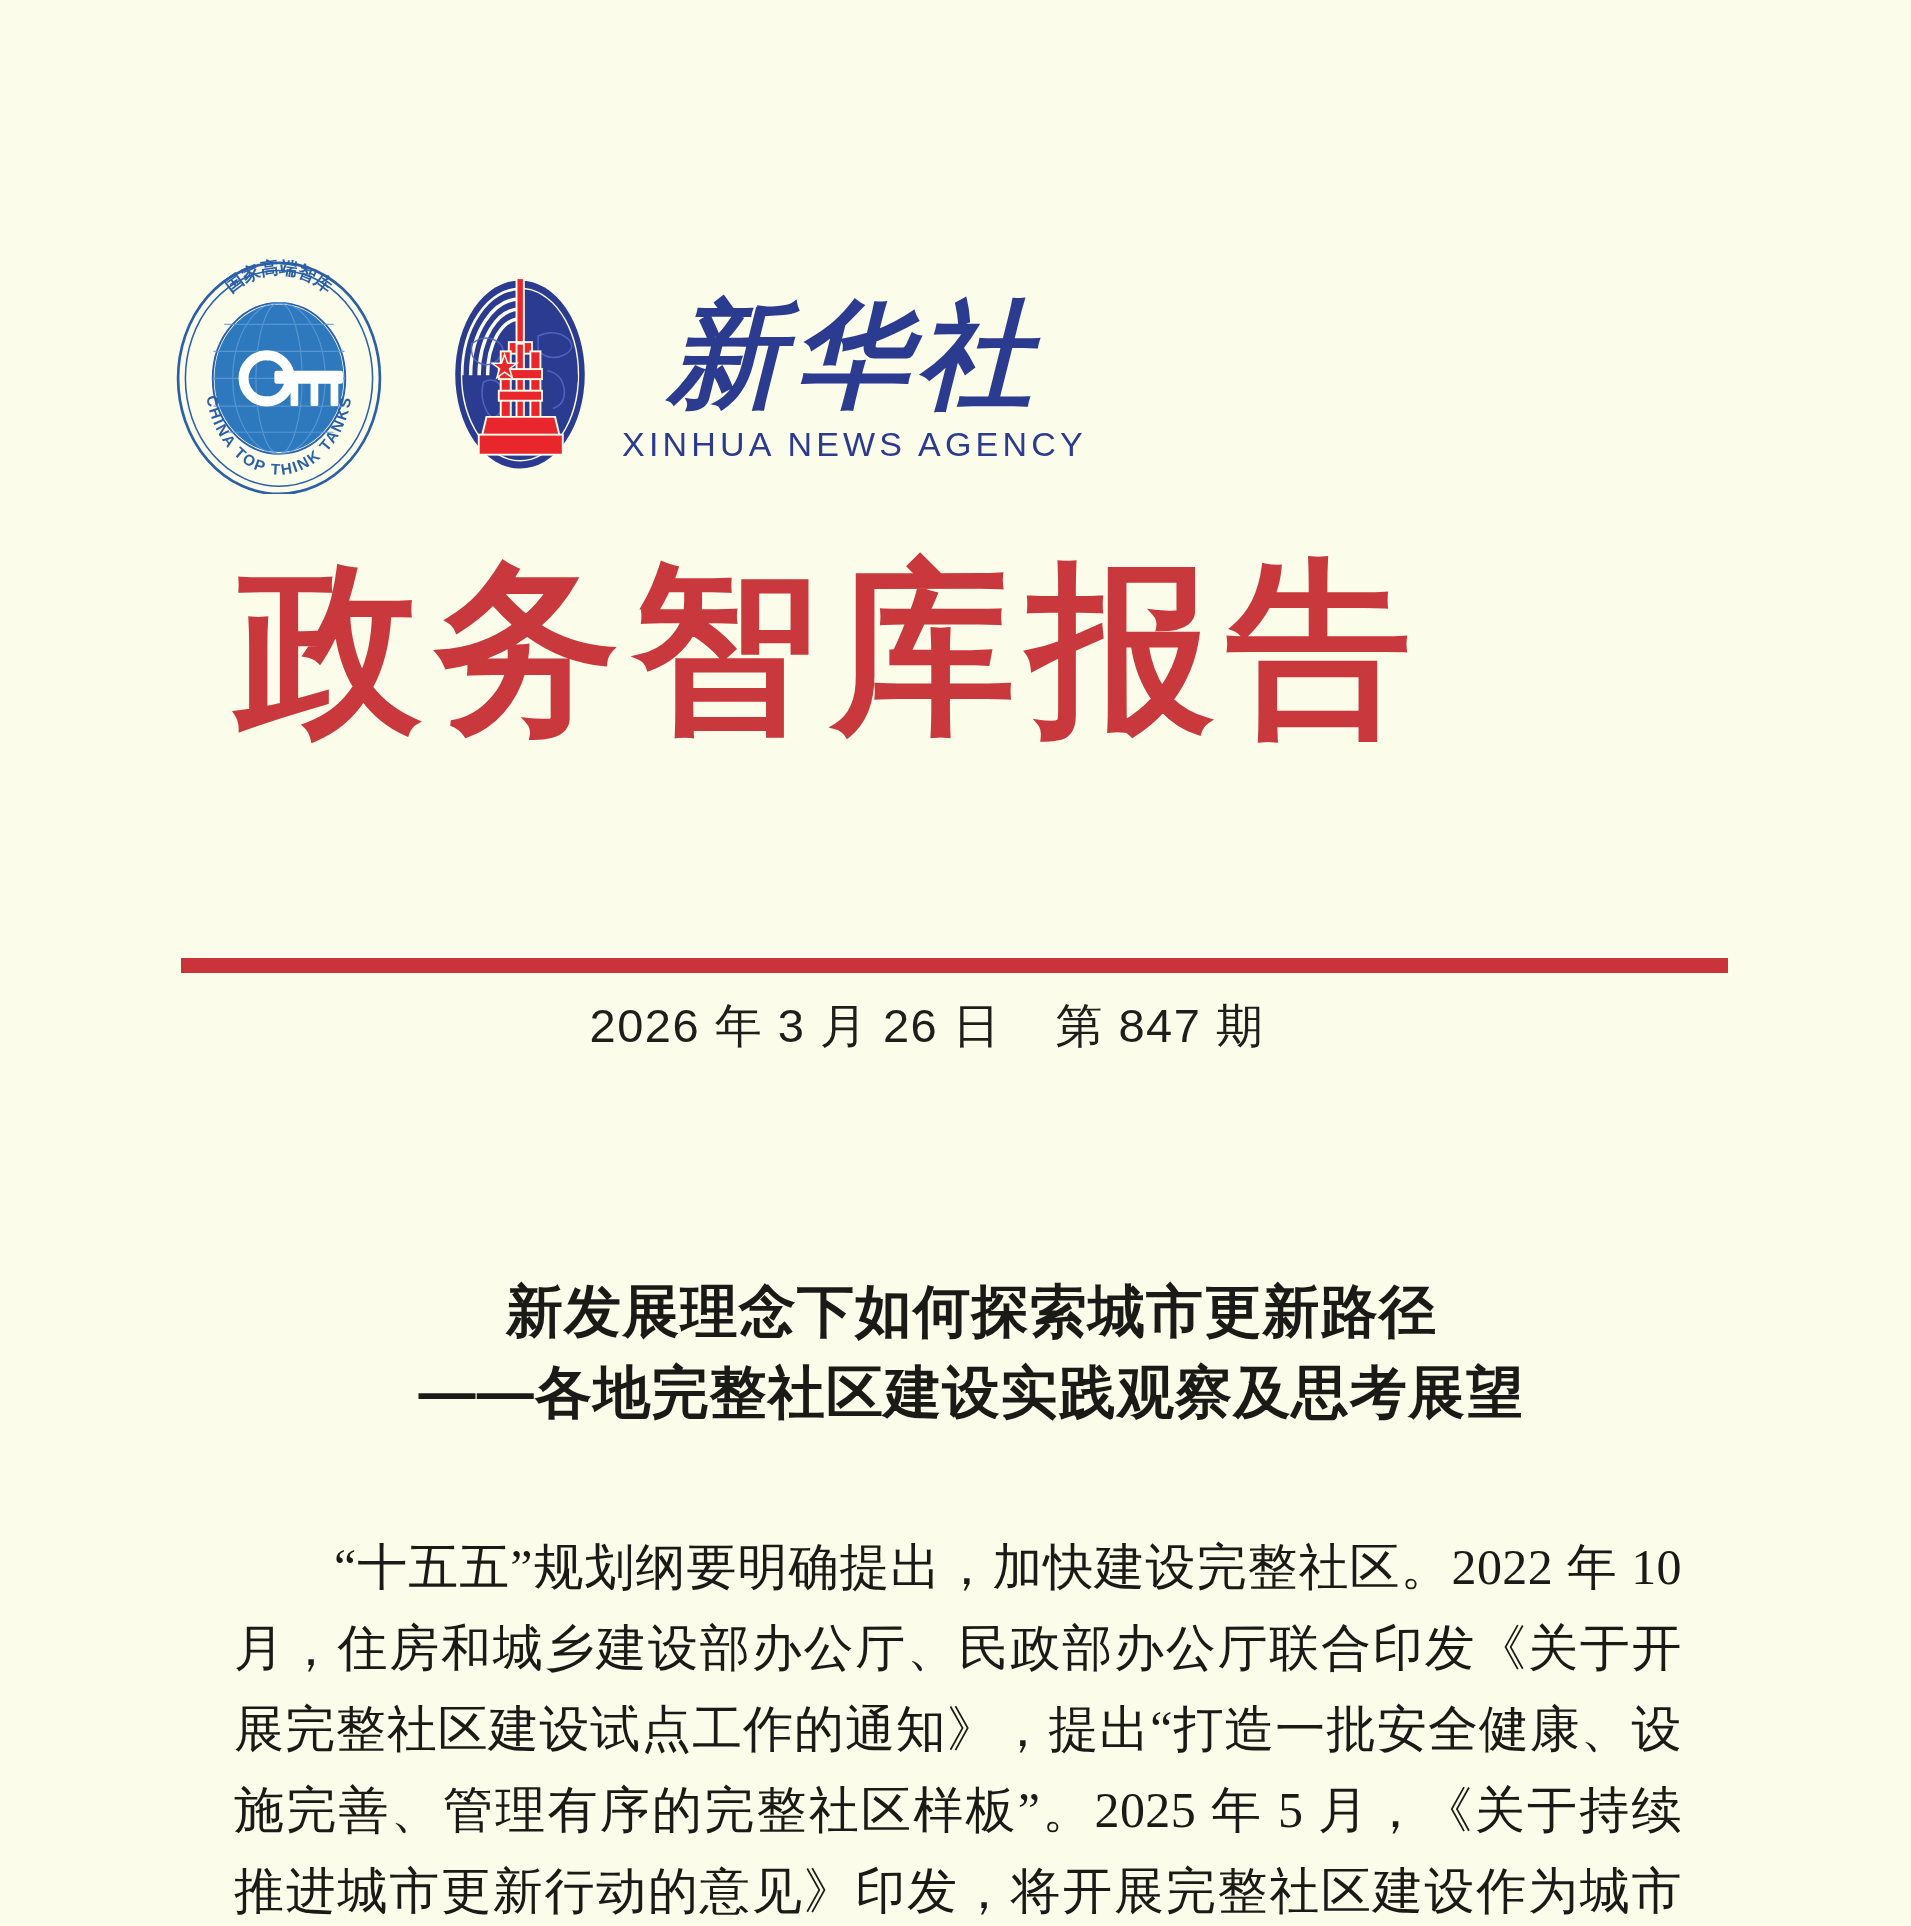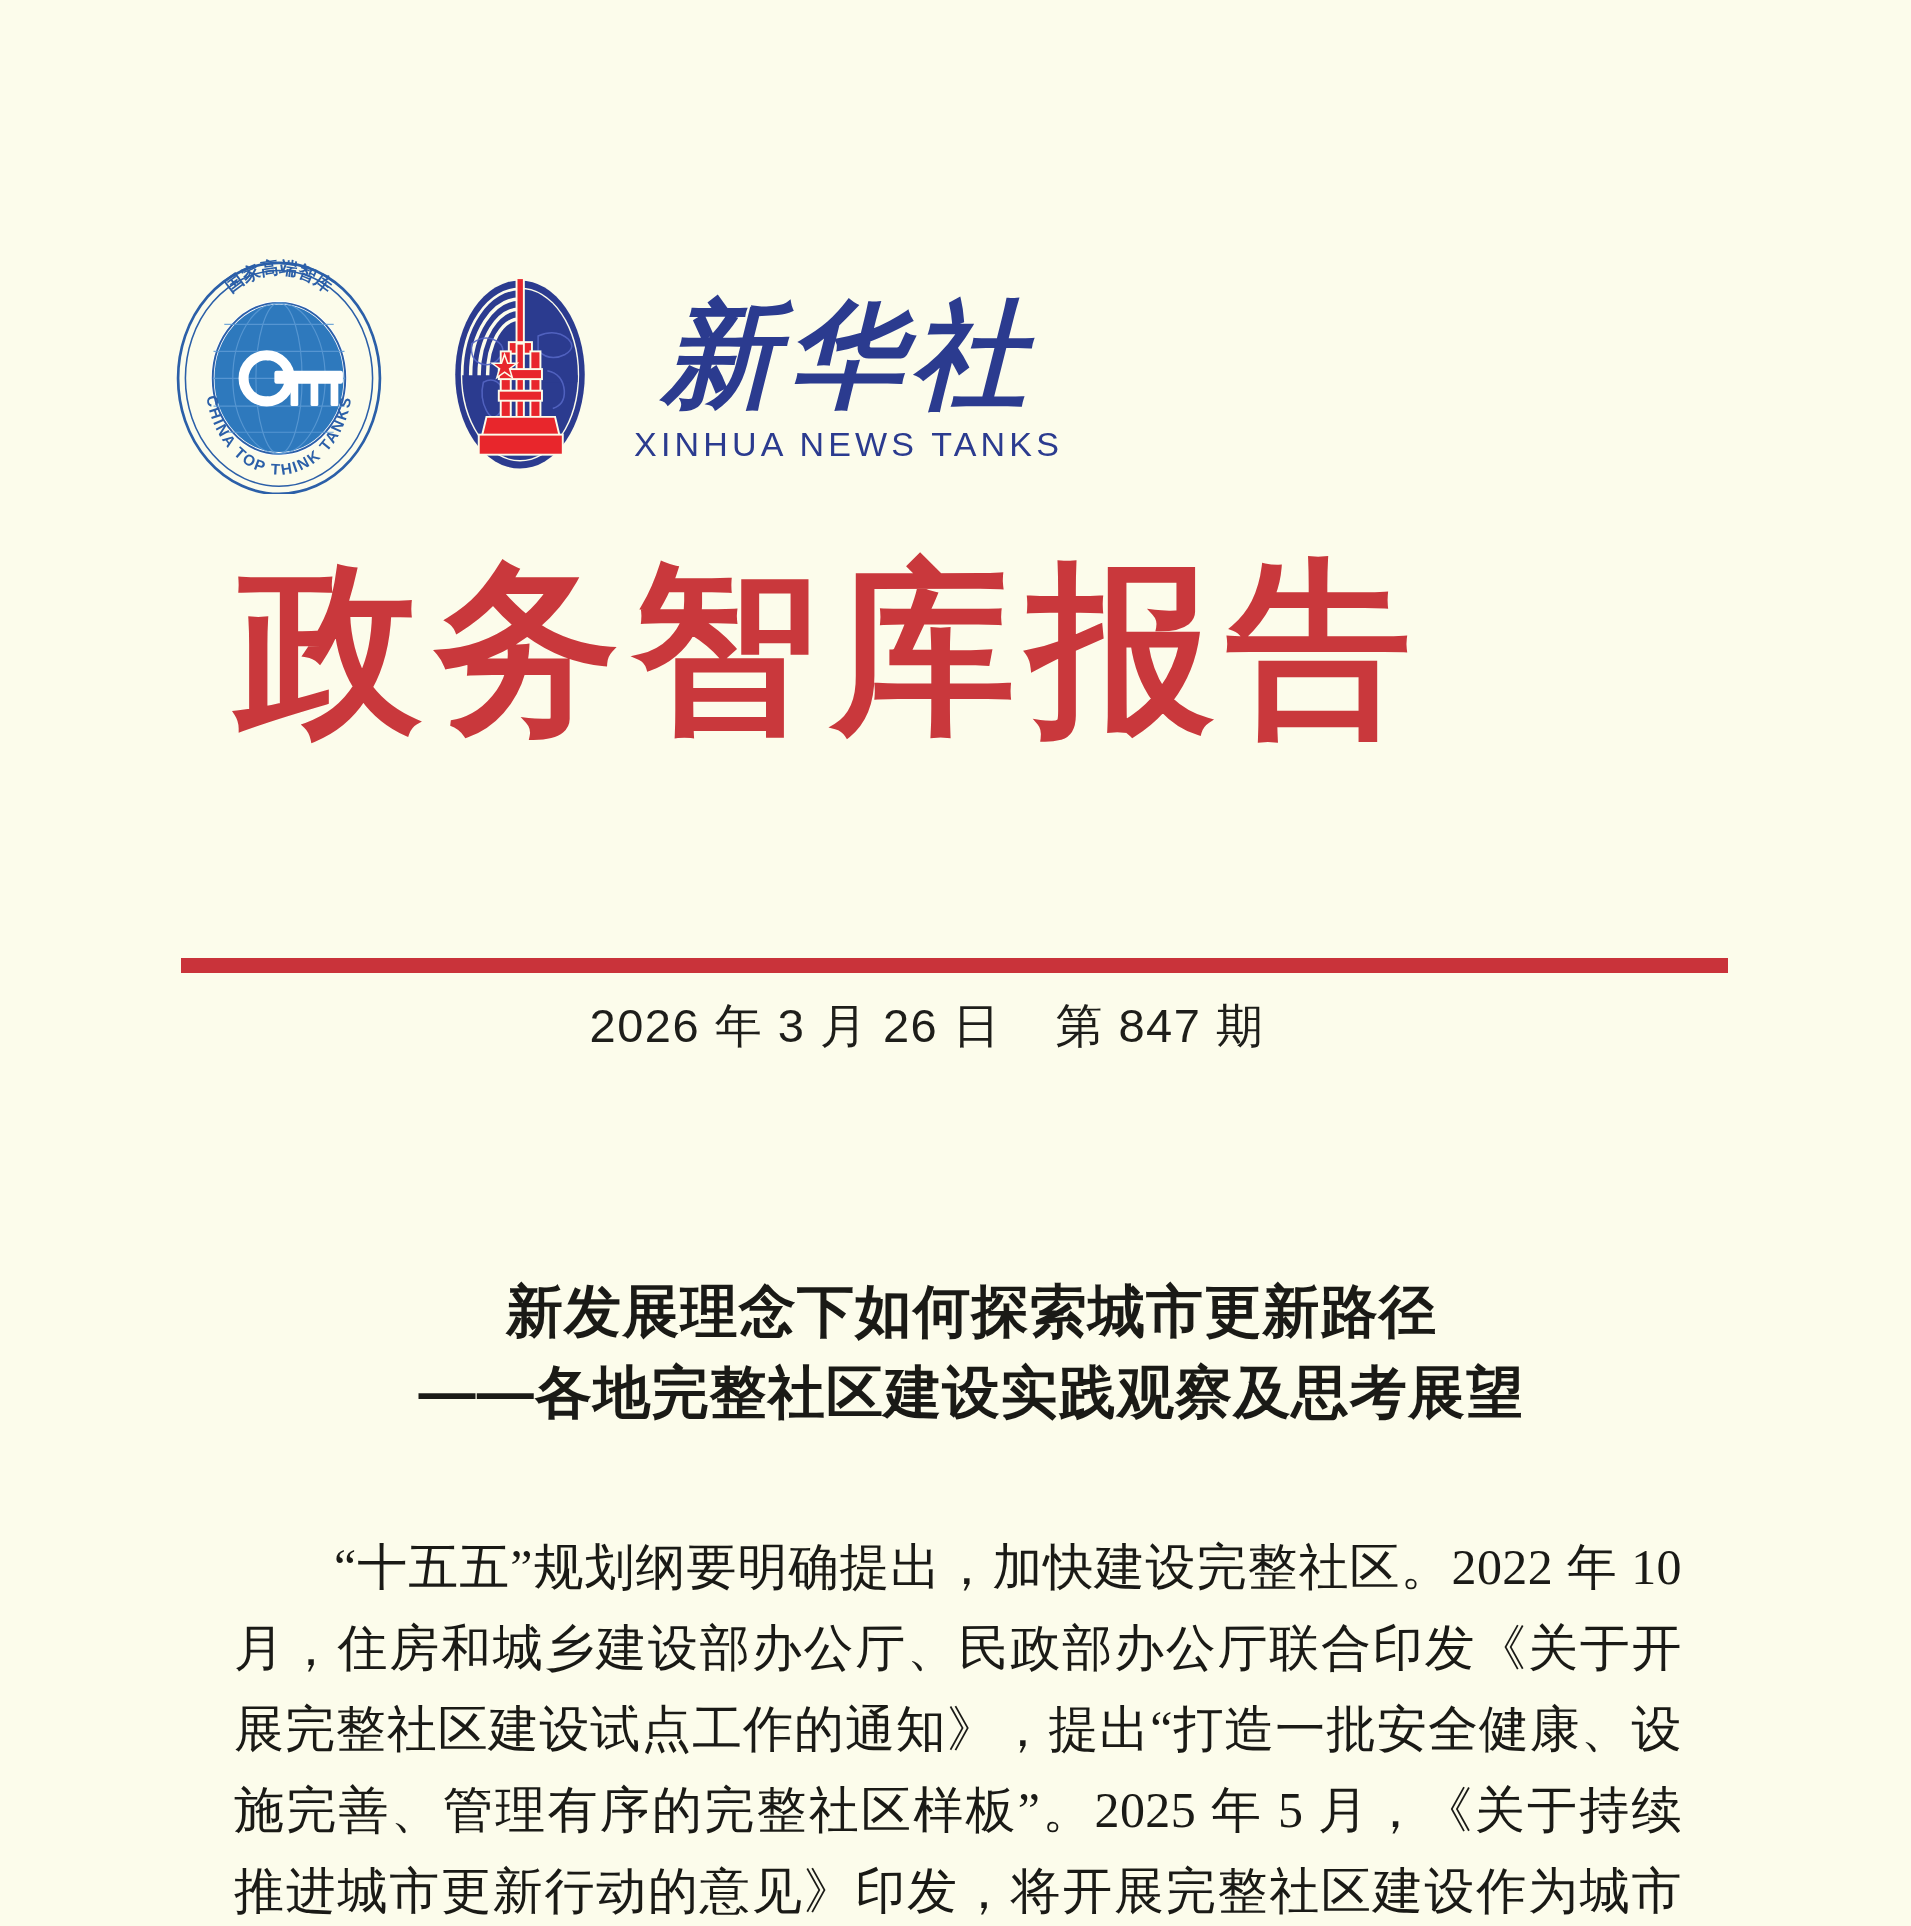--- a/index.html
+++ b/index.html
@@ -41,21 +41,21 @@
   }
   .logo-xh {
     width: 166px;
     height: 239px;
     flex: 0 0 auto;
     margin-left: 54px;
     position: relative;
   }
   .wordmark {
     flex: 0 0 auto;
-    margin-left: 31px;
+    margin-left: 19px;
     display: flex;
     flex-direction: column;
     align-items: center;
     justify-content: center;
     padding-top: 10px;
   }
   .wordmark-cn {
     font-family: "Liberation Serif", "DejaVu Serif", serif;
     font-size: 116px;
     line-height: 1;
@@ -252,21 +252,21 @@
         </g>
         <polygon fill="#E8262C" stroke="#FCFCEB" stroke-width="4" points="175,258 183,281 207,281 188,295 195,318 175,304 155,318 162,295 143,281 167,281"></polygon>
         <text font-family="'Liberation Sans', sans-serif" font-size="48" fill="#FCFCEB" letter-spacing="7" font-weight="700">
           <textPath href="#xhArc" startOffset="50%" text-anchor="middle">XINHUA</textPath>
         </text>
       </svg>
     </div>
 
     <div class="wordmark">
       <div class="wordmark-cn">新华社</div>
-      <div class="wordmark-en">XINHUA NEWS TANKS</div>
+      <div class="wordmark-en">XINHUA NEWS AGENCY</div>
     </div>
   </div>
 
   <div class="report-title">政务智库报告</div>
 
   <div class="red-rule"></div>
 
   <div class="issue-line">
     <span>2026 年 3 月 26 日</span>
     <span class="gap"></span>

